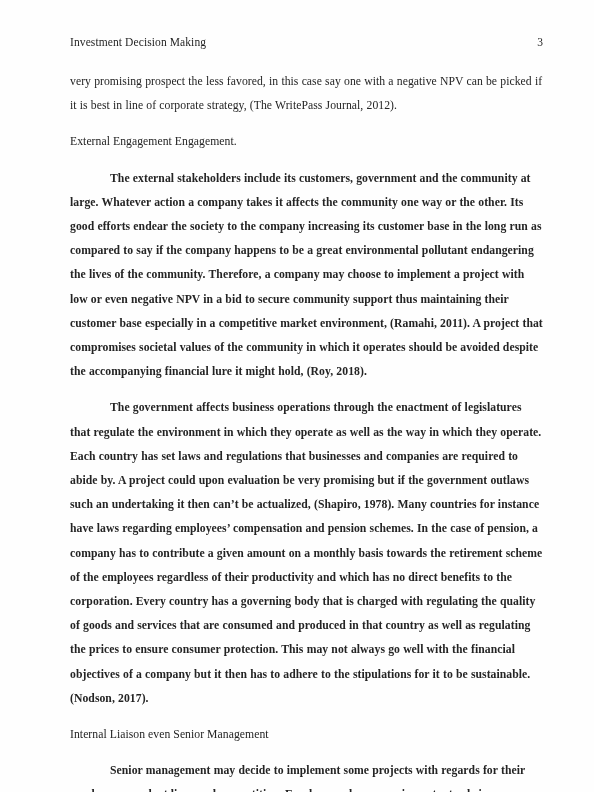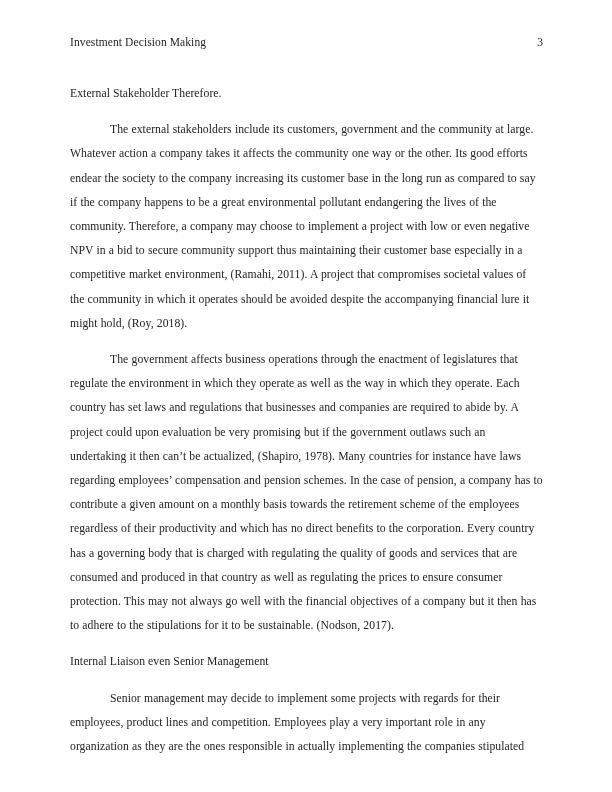--- a/index.html
+++ b/index.html
@@ -42,20 +42,21 @@
     margin: 0 0 0 0;
     font-size: 11.7px;
     line-height: 24.2px;
     color: #242424;
     text-align: left;
     letter-spacing: 0.05px;
     word-spacing: 0.2px;
   }
   p.indented {
     text-indent: 40px;
+    font-weight: bold;
   }
   p.heading-line {
     margin: 0;
     font-size: 11.7px;
     line-height: 24.2px;
     color: #242424;
     letter-spacing: 0.05px;
   }
   .gap-small { height: 12px; }
   .gap-para { height: 12px; }
@@ -64,24 +65,25 @@
 <body>
 
 <div class="page">
   <div class="content">
 
     <div class="running-head">
       <span class="title">Investment Decision Making</span>
       <span class="page-number">3</span>
     </div>
 
+    <p class="body">very promising prospect the less favored, in this case say one with a negative NPV can be picked if it is best in line of corporate strategy, (The WritePass Journal, 2012).</p>
 
     <div class="gap-para"></div>
 
-    <p class="heading-line">External Stakeholder Therefore.</p>
+    <p class="heading-line">External Engagement Engagement.</p>
 
     <div class="gap-small"></div>
 
     <p class="body indented">The external stakeholders include its customers, government and the community at large. Whatever action a company takes it affects the community one way or the other. Its good efforts endear the society to the company increasing its customer base in the long run as compared to say if the company happens to be a great environmental pollutant endangering the lives of the community. Therefore, a company may choose to implement a project with low or even negative NPV in a bid to secure community support thus maintaining their customer base especially in a competitive market environment, (Ramahi, 2011). A project that compromises societal values of the community in which it operates should be avoided despite the accompanying financial lure it might hold, (Roy, 2018).</p>
 
     <div class="gap-para"></div>
 
     <p class="body indented">The government affects business operations through the enactment of legislatures that regulate the environment in which they operate as well as the way in which they operate. Each country has set laws and regulations that businesses and companies are required to abide by. A project could upon evaluation be very promising but if the government outlaws such an undertaking it then can’t be actualized, (Shapiro, 1978).  Many countries for instance have laws regarding employees’ compensation and pension schemes. In the case of pension, a company has to contribute a given amount on a monthly basis towards the retirement scheme of the employees regardless of their productivity and which has no direct benefits to the corporation. Every country has a governing body that is charged with regulating the quality of goods and services that are consumed and produced in that country as well as regulating the prices to ensure consumer protection. This may not always go well with the financial objectives of a company but it then has to adhere to the stipulations for it to be sustainable. (Nodson, 2017).</p>
 
     <div class="gap-para"></div>

